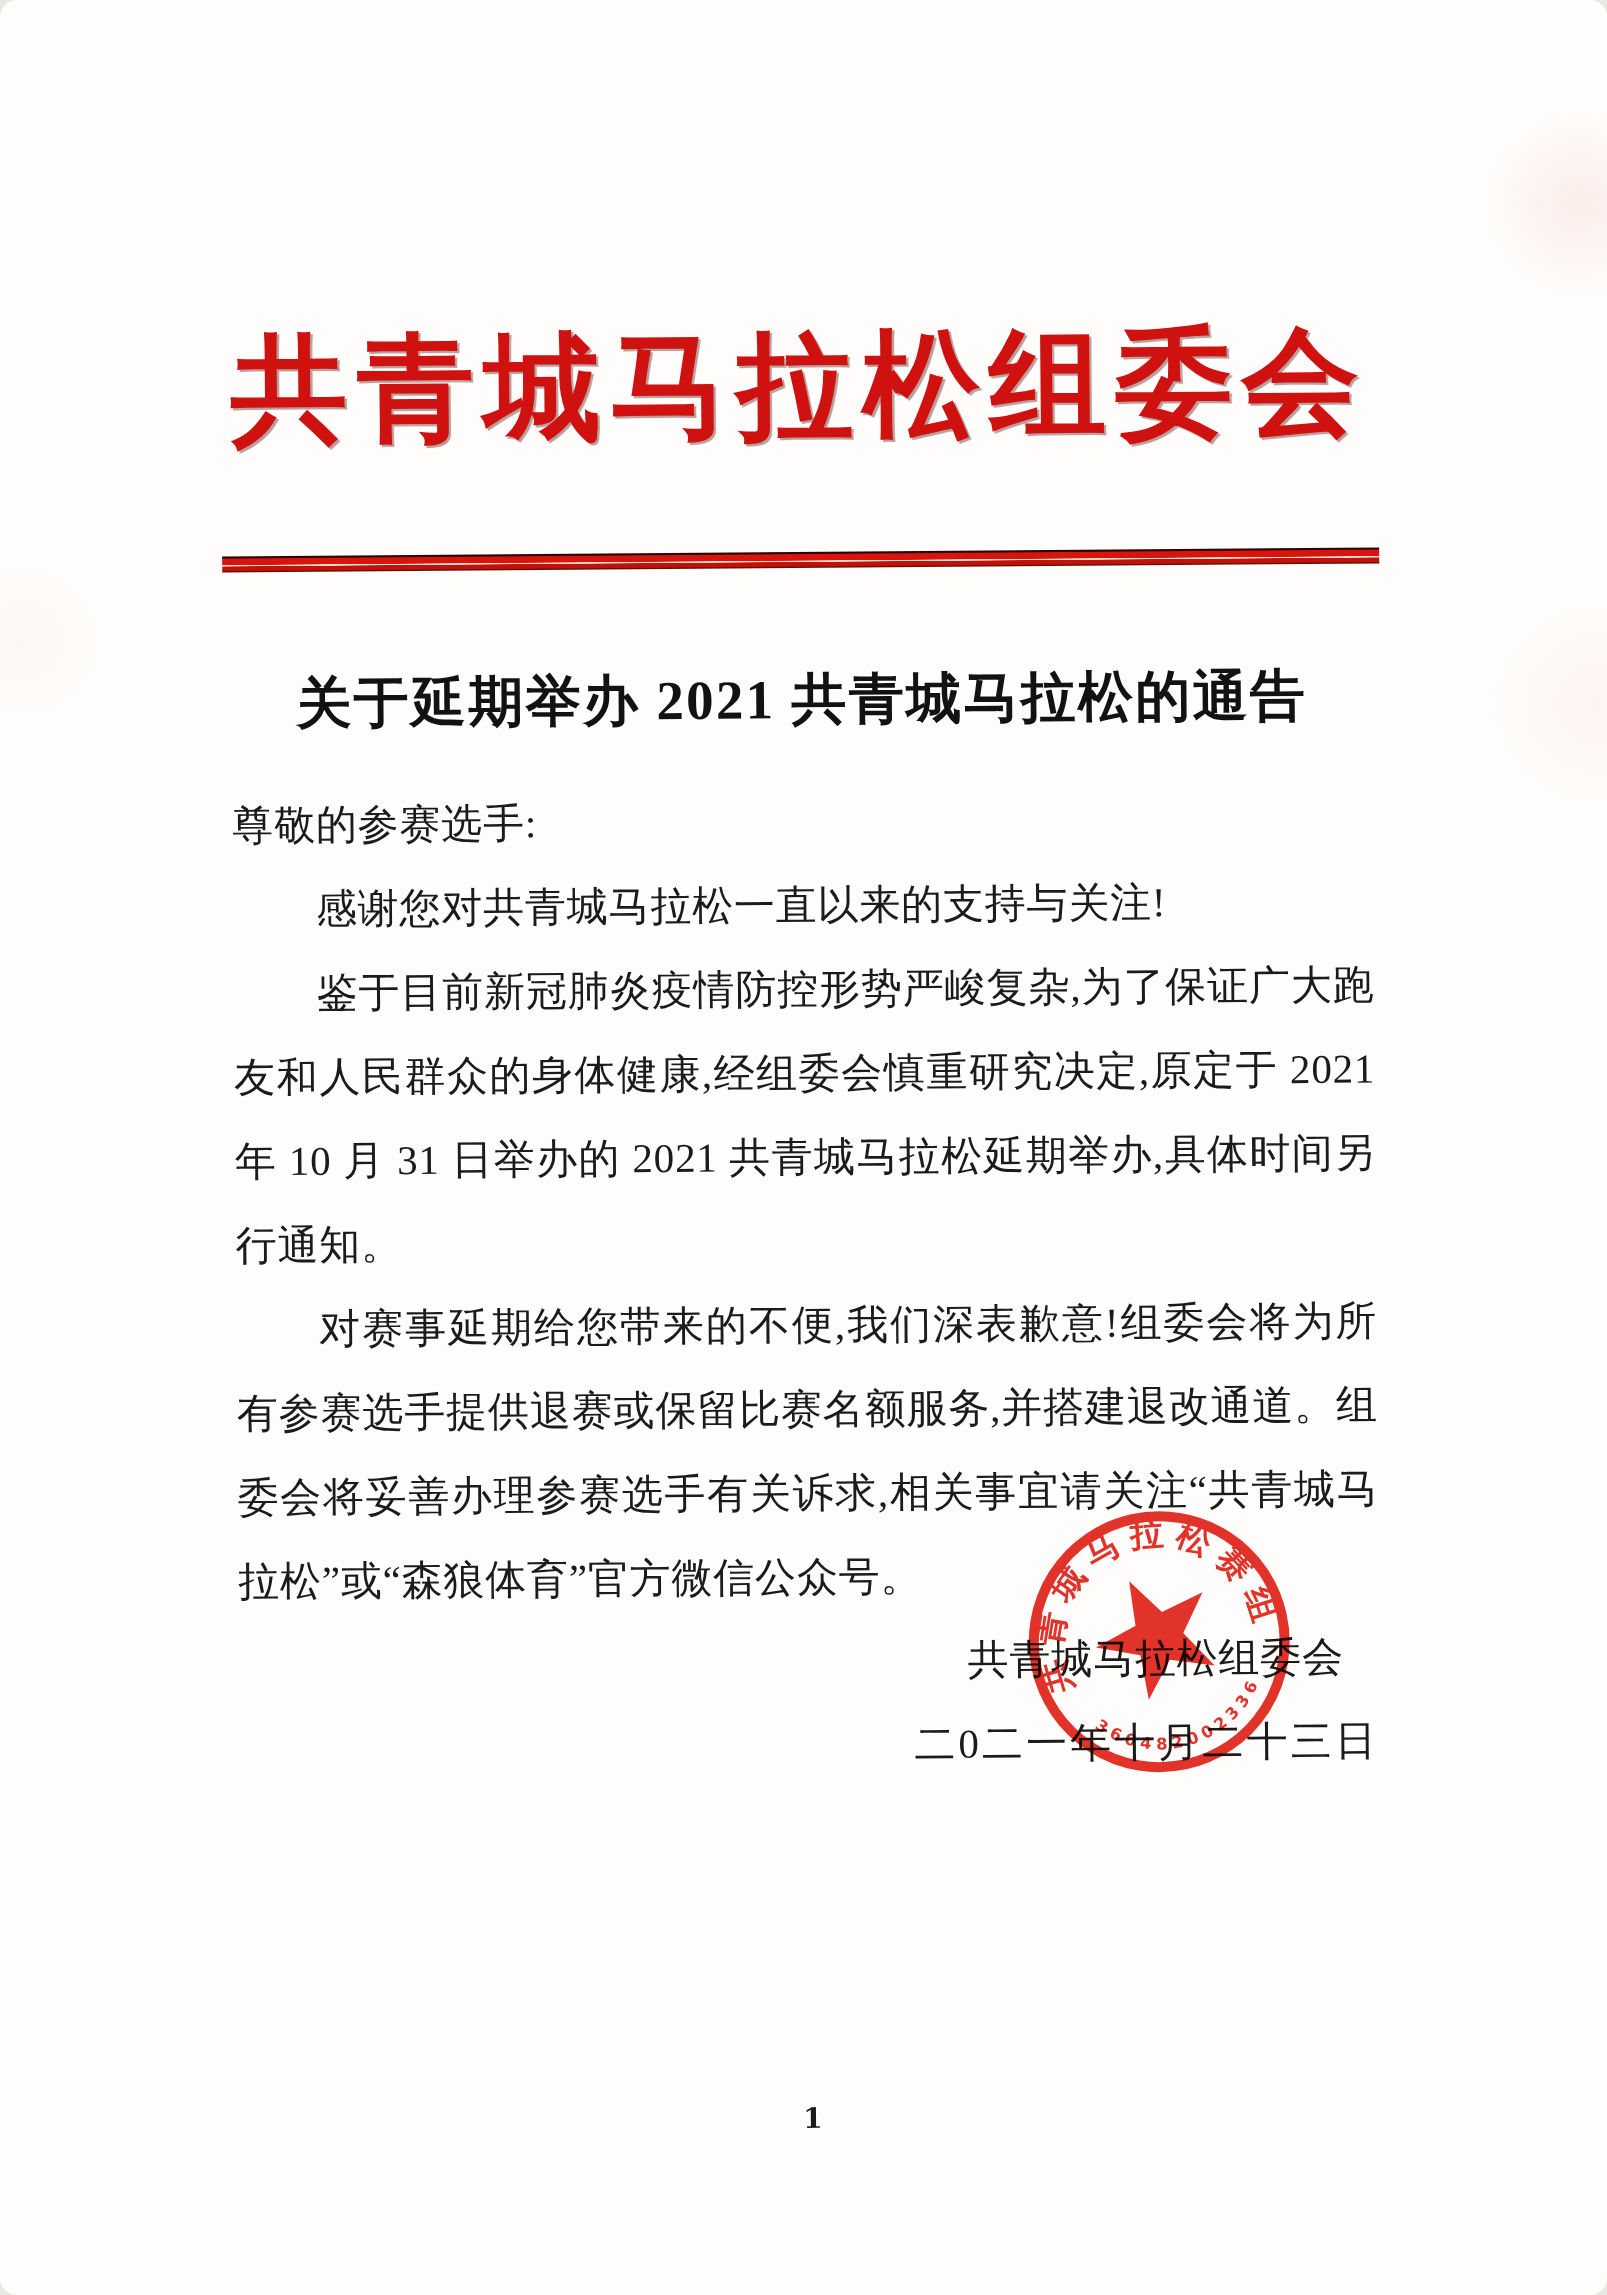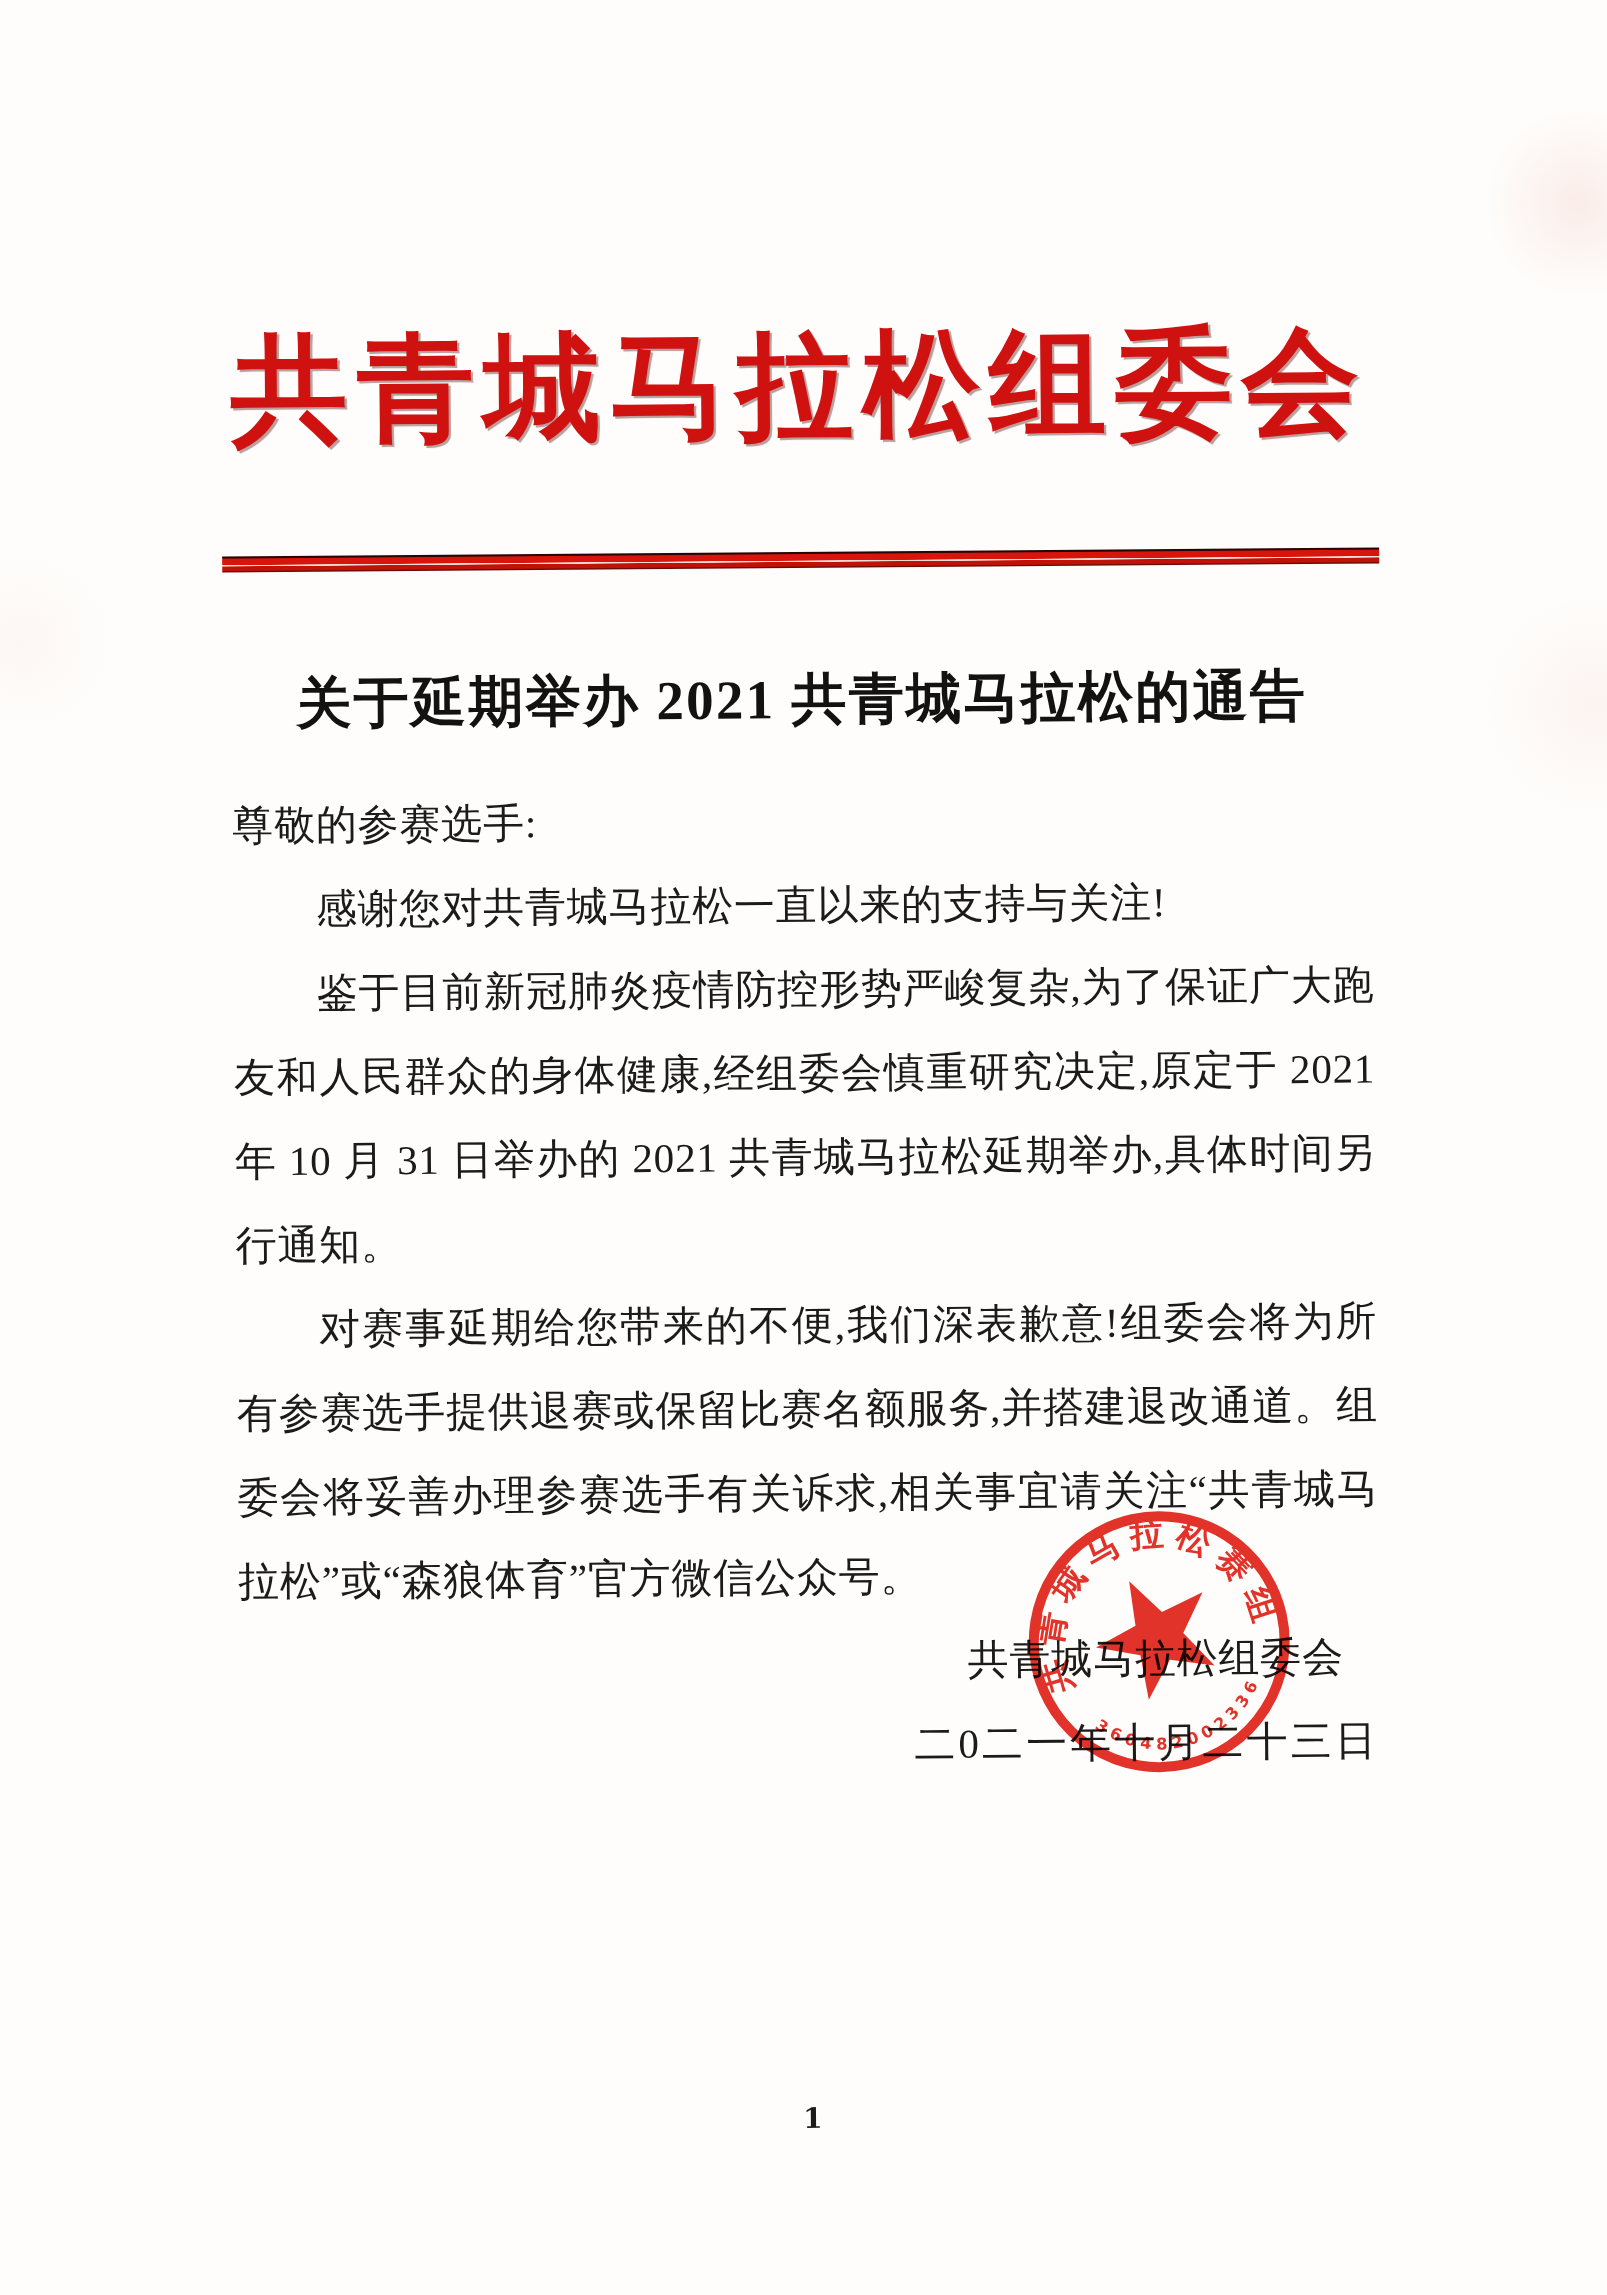--- a/index.html
+++ b/index.html
@@ -8,20 +8,21 @@
     width:1607px;height:2295px;
     margin:0 auto;
     background:
       radial-gradient(circle at 1579px 203px, rgba(236,160,148,.18), rgba(236,160,148,0) 94px),
       radial-gradient(circle at 1595px 704px, rgba(236,160,148,.10), rgba(236,160,148,0) 109px),
       radial-gradient(circle at 23.5px 641px, rgba(236,170,160,.08), rgba(236,170,160,0) 86px),
       #fefdfb;
     overflow:hidden;
     font-family:"Liberation Serif","DejaVu Serif",serif;
     color:#1d1b1a;
+    border-radius:17px;
   }
   .content{
     position:absolute;inset:0;
     transform:rotate(-0.45deg);
     transform-origin:50% 40%;
   }
   .letterhead{
     padding-top:310px;
     text-align:center;
     font-size:117px;

